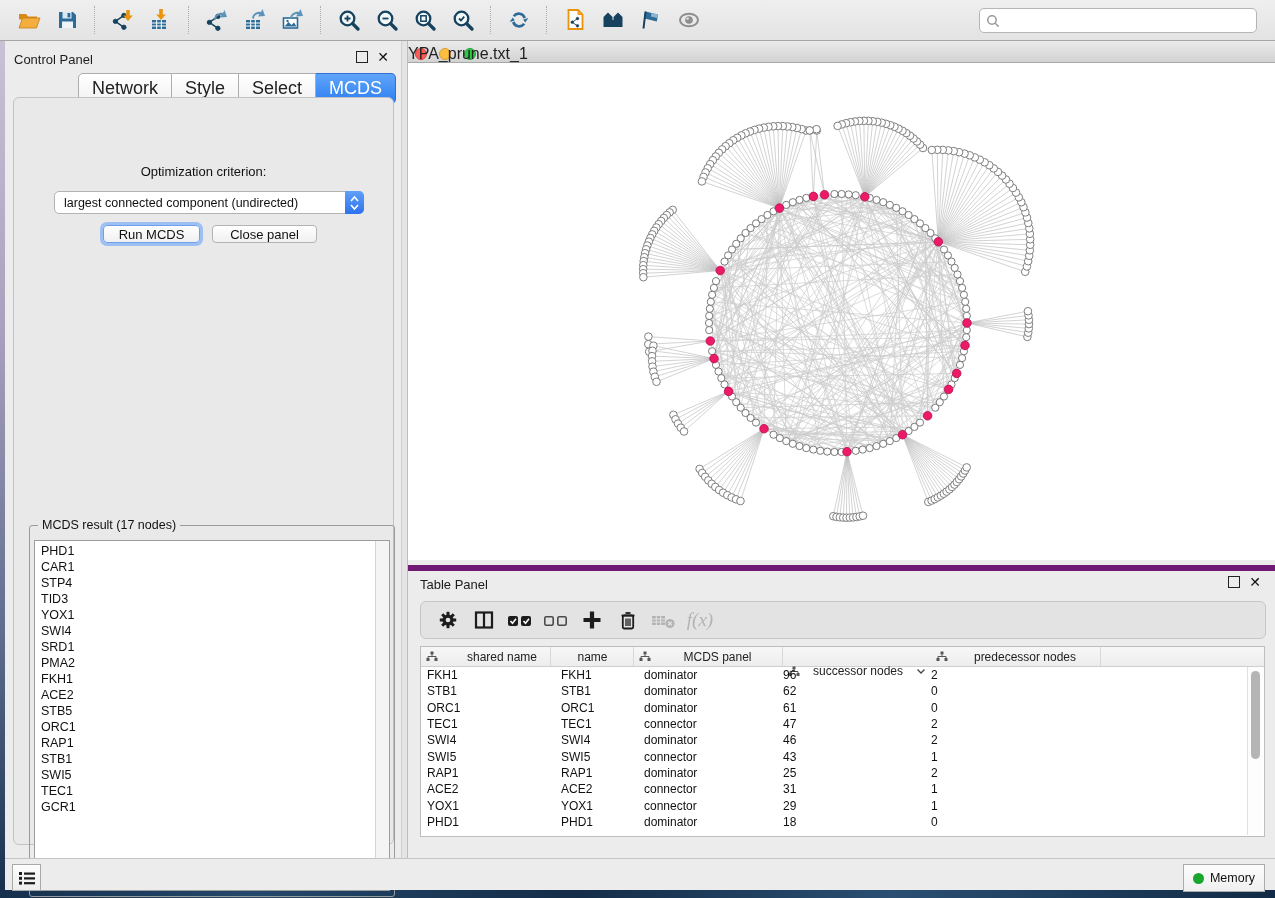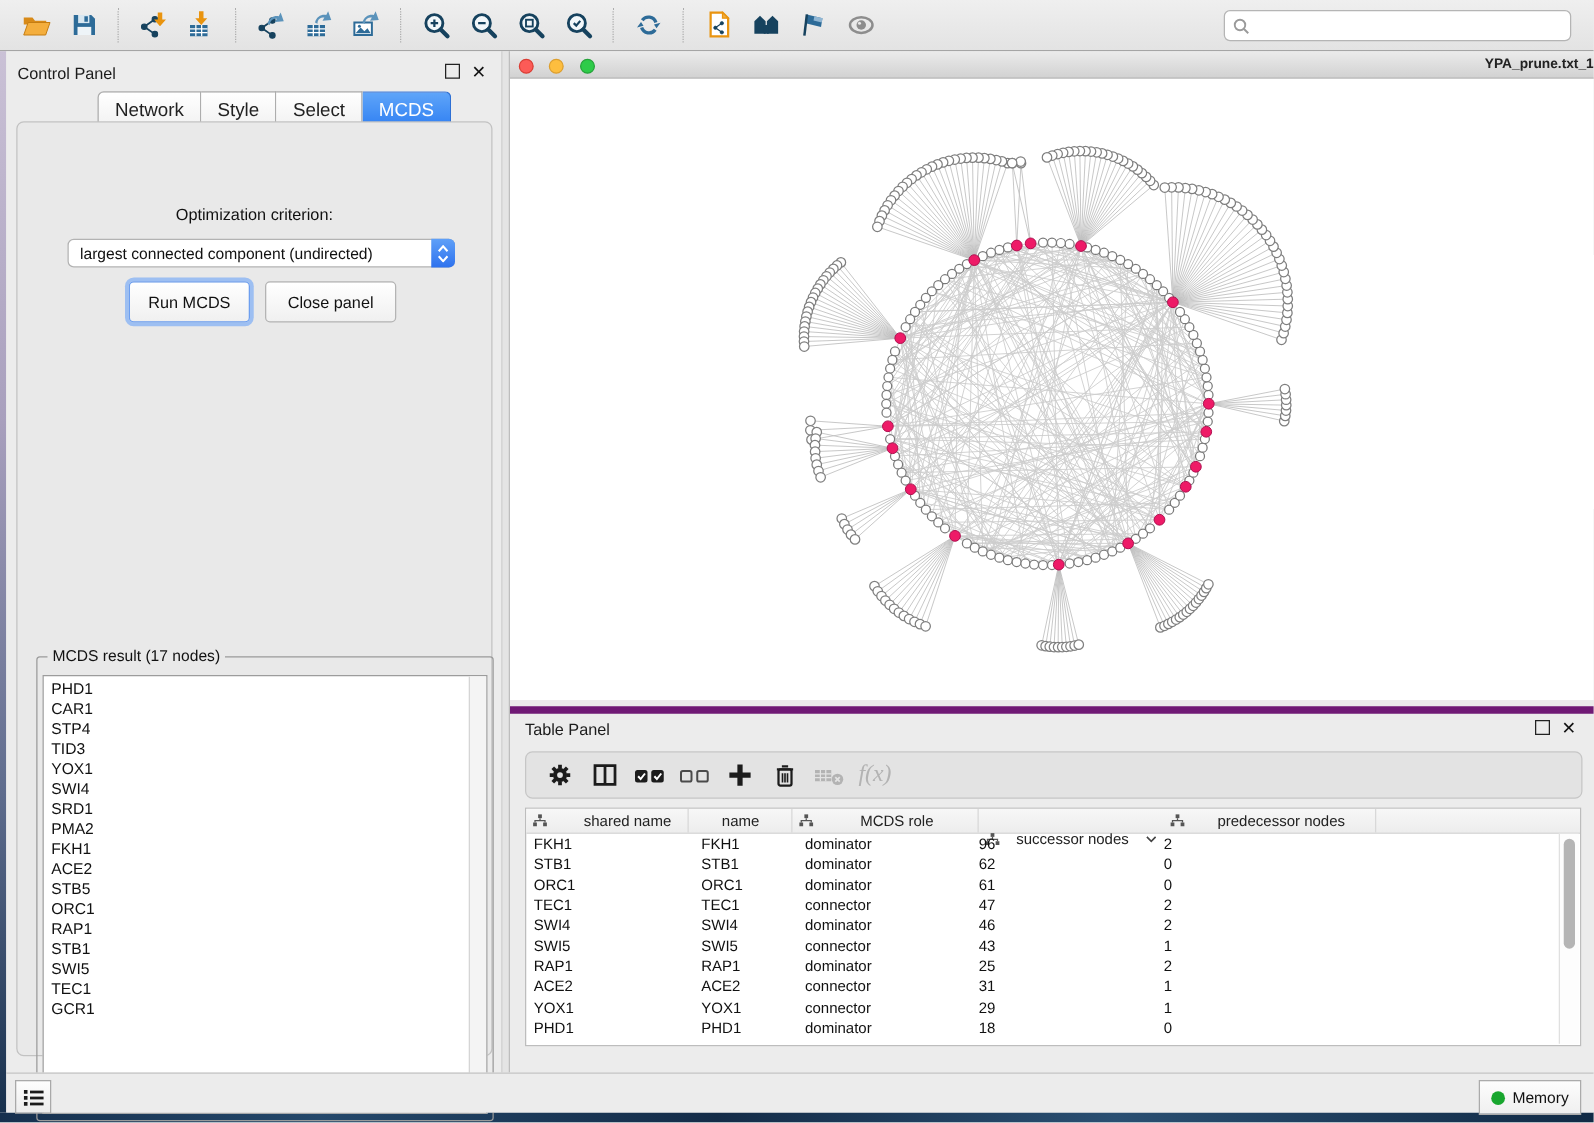--- a/index.html
+++ b/index.html
@@ -14,45 +14,45 @@
   .tb-sep{width:1px;height:28px;margin:0 8px;border-left:1px dotted #adadad;}
   #search-box{position:absolute;right:18px;top:8px;width:278px;height:25px;background:#fff;border:1px solid #b5b5b5;border-radius:5px;display:flex;align-items:center;padding-left:6px;box-sizing:border-box;}
   #search-box input{border:none;outline:none;flex:1;font-size:12px;background:transparent;padding:0 6px 0 4px;}
   
   #control-panel{left:5px;top:41px;width:396px;height:817px;background:#ececec;}
   .panel-title{font-size:13px;color:#1c1c1c;}
   .win-btns{display:flex;gap:9px;align-items:center;}
   .float-btn{width:10px;height:10px;border:1.7px solid #222;display:inline-block;}
   .close-btn{font-size:14px;font-weight:bold;color:#111;line-height:10px;}
   .seg-group{display:flex;}
-  .seg{height:21px;line-height:21px;padding:4px 13px;font-size:15px;color:#222;background:linear-gradient(#ffffff,#f1f1f1);border:1px solid #adadad;border-left:none;text-align:right;}
+  .seg{height:21px;line-height:21px;padding:4px 13px;font-size:18px;color:#222;background:linear-gradient(#ffffff,#f1f1f1);border:1px solid #adadad;border-left:none;text-align:right;}
   .seg:first-child{border-left:1px solid #adadad;border-radius:5px 0 0 5px;}
   .seg:last-child{border-radius:0 5px 5px 0;}
   .seg.active{background:linear-gradient(#5fa5f9,#2e7ef2);color:#fff;border-color:#2d6fd4;}
   #cp-content{left:8px;top:56px;width:379px;height:746px;border:1px solid #c2c2c2;border-radius:6px;background:#e9e9e9;}
   #opt-label{width:100%;text-align:center;top:66px;font-size:13px;color:#111;}
   #criterion{left:40px;top:93px;width:310px;height:23px;background:#fff;border:1px solid #b3b3b3;border-radius:5px;display:flex;align-items:center;box-sizing:border-box;}
   #criterion .val{flex:1;font-size:12.5px;padding-left:9px;color:#111;white-space:nowrap;}
   #criterion .stepper{width:19px;height:23px;margin-right:-1px;background:linear-gradient(#5fa0f8,#2e72ee);border-radius:0 5px 5px 0;display:flex;flex-direction:column;align-items:center;justify-content:center;gap:2px;}
-  .mac-btn{height:33px;background:linear-gradient(#ffffff,#f0f0f0);border:1px solid #b4b4b4;border-radius:4px;font-size:13px;color:#111;display:flex;align-items:center;justify-content:center;box-sizing:border-box;}
+  .mac-btn{height:18px;background:linear-gradient(#ffffff,#f0f0f0);border:1px solid #b4b4b4;border-radius:4px;font-size:13px;color:#111;display:flex;align-items:center;justify-content:center;box-sizing:border-box;}
   #run-btn{left:89px;top:127px;width:97px;box-shadow:0 0 0 3px rgba(106,164,248,.6);border-color:#6d9ff0;}
   #close-panel-btn{left:198px;top:127px;width:105px;}
   #mcds-group{left:15px;top:427px;width:364px;height:370px;border:1px solid #9a9a9a;border-radius:3px;}
   #mcds-legend{position:absolute;left:8px;top:-8px;background:#e9e9e9;padding:0 4px;font-size:12.5px;color:#111;}
   #mcds-list{position:absolute;left:4px;top:14px;right:4px;bottom:5px;background:#fff;border:1px solid #9c9c9c;overflow:hidden;}
   #mcds-items{position:absolute;left:0;top:2px;right:14px;bottom:0;}
   .mcds-item{font-size:12.5px;line-height:16px;padding-left:6px;color:#111;}
   #mcds-scroll{position:absolute;right:0;top:0;bottom:0;width:13px;background:#f4f4f4;border-left:1px solid #d5d5d5;}
   
   #vsplit{left:401px;top:41px;width:7px;height:817px;background:#e4e4e4;border-left:1px solid #cfcfcf;border-right:1px solid #bdbdbd;box-sizing:border-box;}
   
   #net-frame{left:408px;top:41px;width:867px;height:519px;}
   #net-titlebar{left:0;top:0;width:867px;height:22px;background:linear-gradient(#ebebeb,#d2d2d2);border-bottom:1px solid #a8a8a8;box-sizing:border-box;}
   .traffic{width:12px;height:12px;border-radius:50%;display:inline-block;margin-right:8px;}
-  #net-title{width:100%;text-align:right;top:4px;font-size:11px;font-weight:700;color:#222;}
+  #net-title{width:100%;text-align:left;top:4px;font-size:16px;font-weight:400;color:#222;}
   #net-canvas{left:0;top:22px;width:867px;height:497px;background:#fff;}
   
   #table-panel{left:408px;top:565px;width:867px;height:293px;background:#ececec;border-top:6px solid #701a75;box-sizing:border-box;}
   #tp-toolbar{left:12px;top:30px;width:846px;height:38px;background:#e3e3e3;border:1px solid #c6c6c6;border-radius:6px;display:flex;align-items:center;padding-left:12px;box-sizing:border-box;gap:6px;}
   .tp-icon{height:26px;min-width:30px;display:flex;align-items:center;justify-content:center;}
   #data-table{left:12px;top:75px;width:845px;height:191px;background:#fff;border:1px solid #bdbdbd;box-sizing:border-box;overflow:hidden;}
   #tbl-header{display:flex;height:20px;background:linear-gradient(#f7f7f7,#ededed);border-bottom:1px solid #cfcfcf;box-sizing:border-box;}
   .th{display:flex;align-items:center;font-size:12px;color:#222;border-right:1px solid #d8d8d8;box-sizing:border-box;padding:0 4px 0 5px;gap:6px;}
   .th .lbl{flex:1;text-align:center;}
   .tr{display:flex;height:16.3px;align-items:center;}
@@ -1179,21 +1179,21 @@
           <span>
             <svg width="12" height="11" viewBox="0 0 12 11">
               <g fill="#555">
                 <rect x="4.5" y="0.5" width="3" height="3"></rect>
                 <rect x="0.5" y="7" width="3" height="3"></rect>
                 <rect x="8.5" y="7" width="3" height="3"></rect>
               </g>
               <path d="M6 3.5 V5.5 M2 7 V5.5 H10 V7" stroke="#555" fill="none" stroke-width="1"></path>
             </svg>
           </span>
-          <span class="lbl">MCDS role</span>
+          <span class="lbl">MCDS panel</span>
         </div>
         <div class="th" style="width: 148px; margin-top: 24px;">
           <span>
             <svg width="12" height="11" viewBox="0 0 12 11">
               <g fill="#555">
                 <rect x="4.5" y="0.5" width="3" height="3"></rect>
                 <rect x="0.5" y="7" width="3" height="3"></rect>
                 <rect x="8.5" y="7" width="3" height="3"></rect>
               </g>
               <path d="M6 3.5 V5.5 M2 7 V5.5 H10 V7" stroke="#555" fill="none" stroke-width="1"></path>

